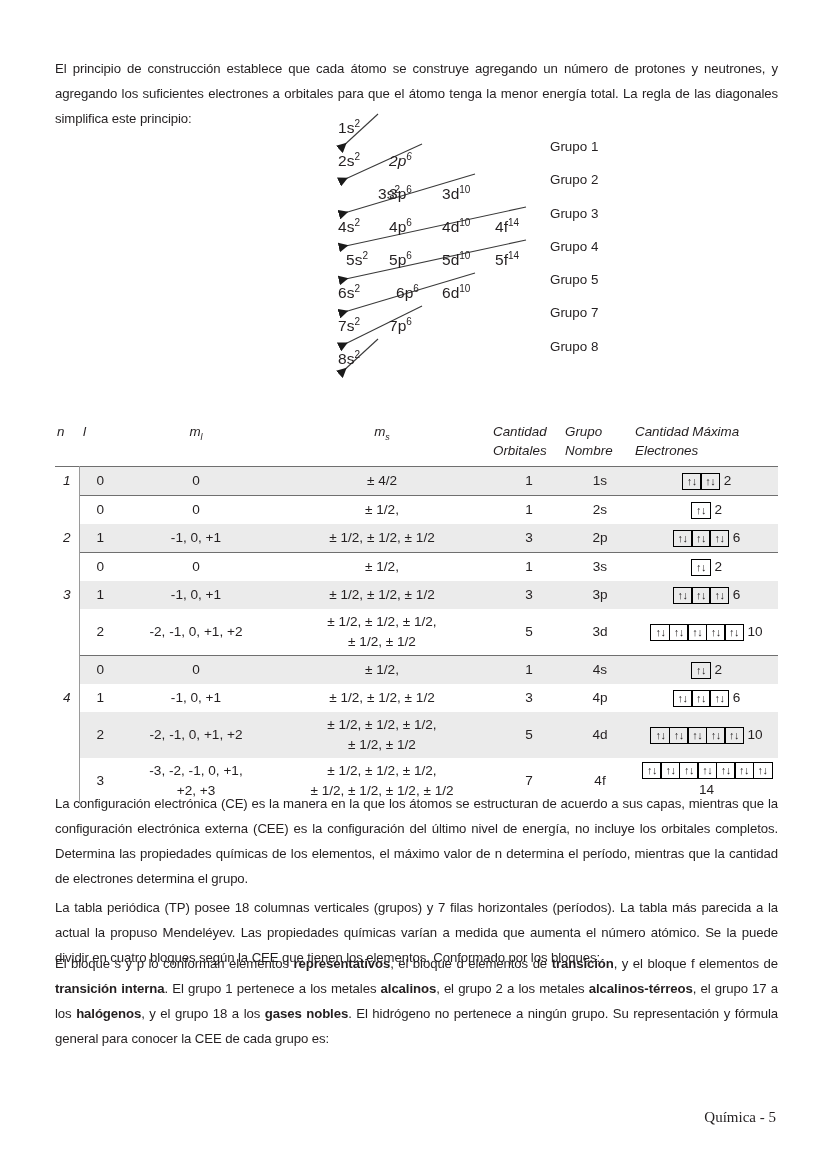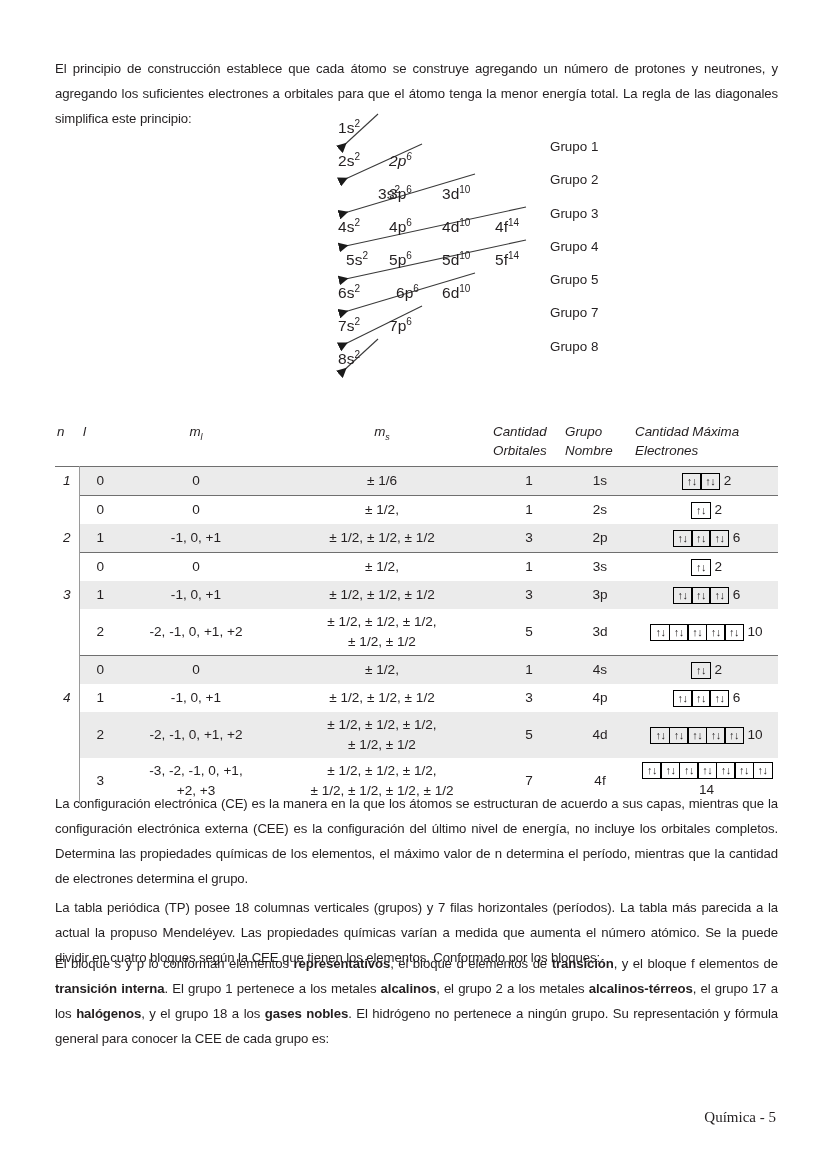--- a/index.html
+++ b/index.html
@@ -299,21 +299,21 @@
           <th class="col-co"><span>Cantidad</span><br><span>Orbitales</span></th>
           <th class="col-no"><span>Grupo</span><br><span>Nombre</span></th>
           <th class="col-cm"><span>Cantidad Máxima</span><br><span>Electrones</span></th>
         </tr>
       </thead>
       <tbody id="tbody">
           <tr class="shaded">
             <td class="nc">1</td>
             <td>0</td>
             <td><span>0</span></td>
-            <td class="msmulti"><span>± 1/6</span></td>
+            <td class="msmulti"><span>± 4/2</span></td>
             <td>1</td>
             <td>1s</td>
             <td>
               <span class="cm-wrap">
                 <span class="boxes">
                   <span class="obox">↑↓</span>
                   <span class="obox">↑↓</span>
                 </span>
                 <span class="ecount">2</span>
               </span>

